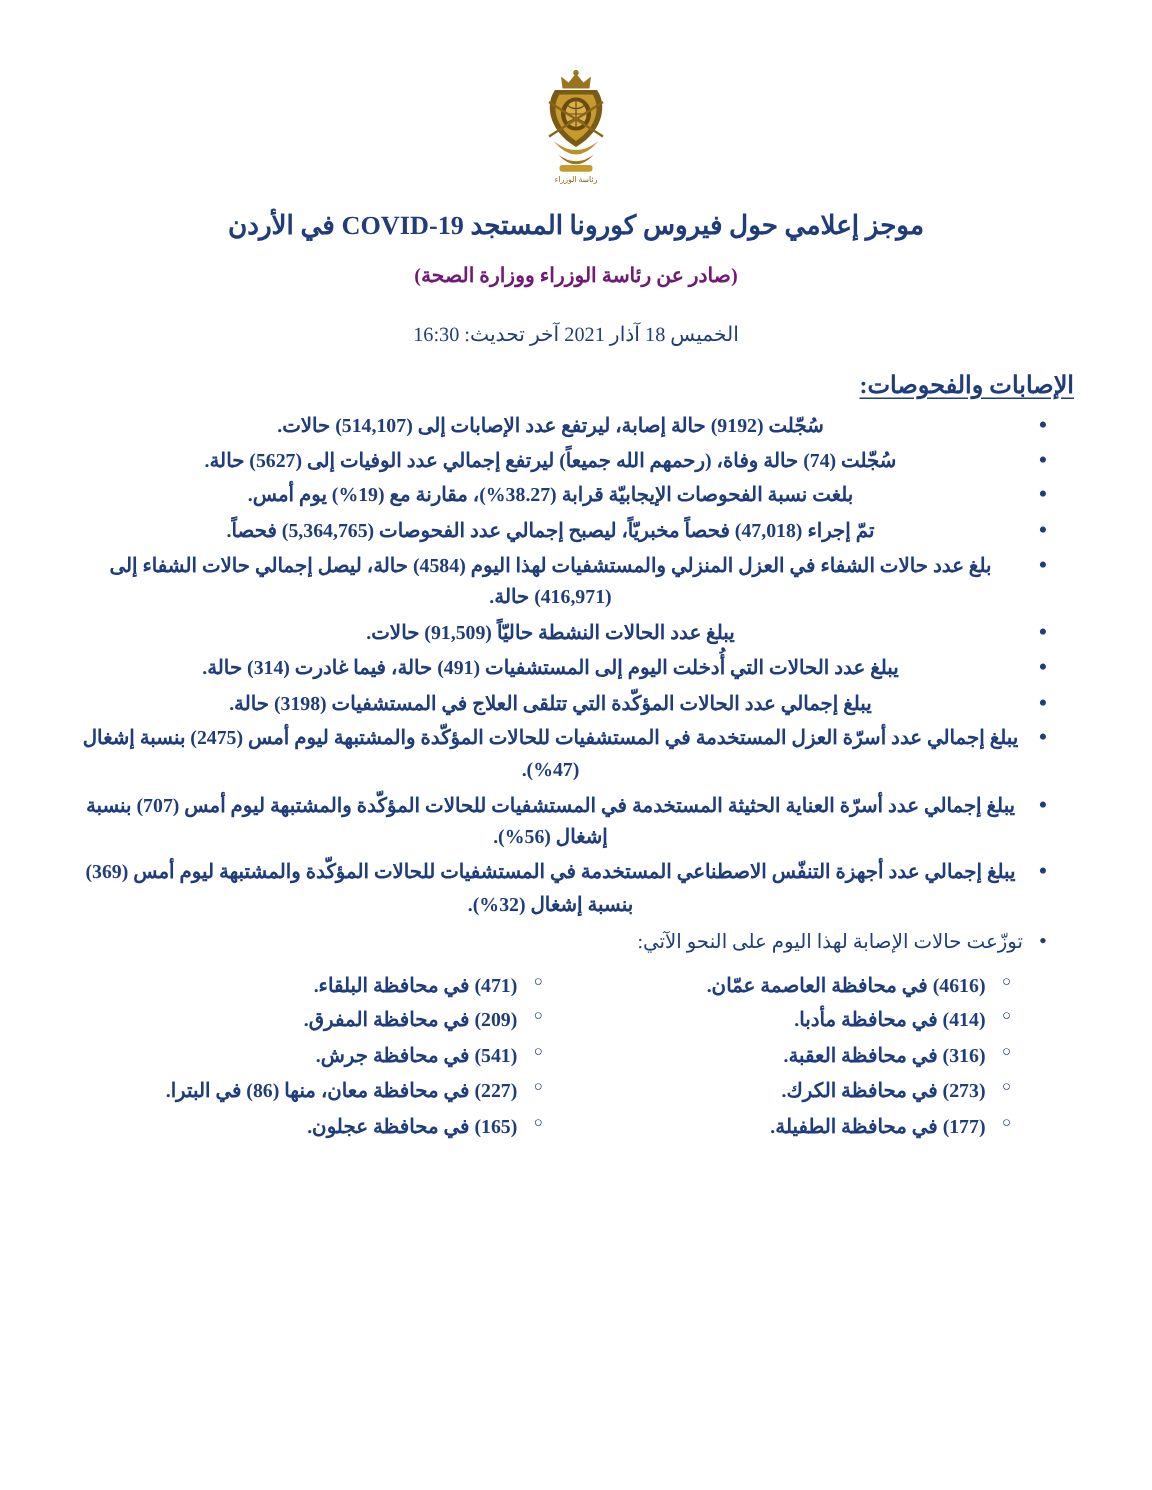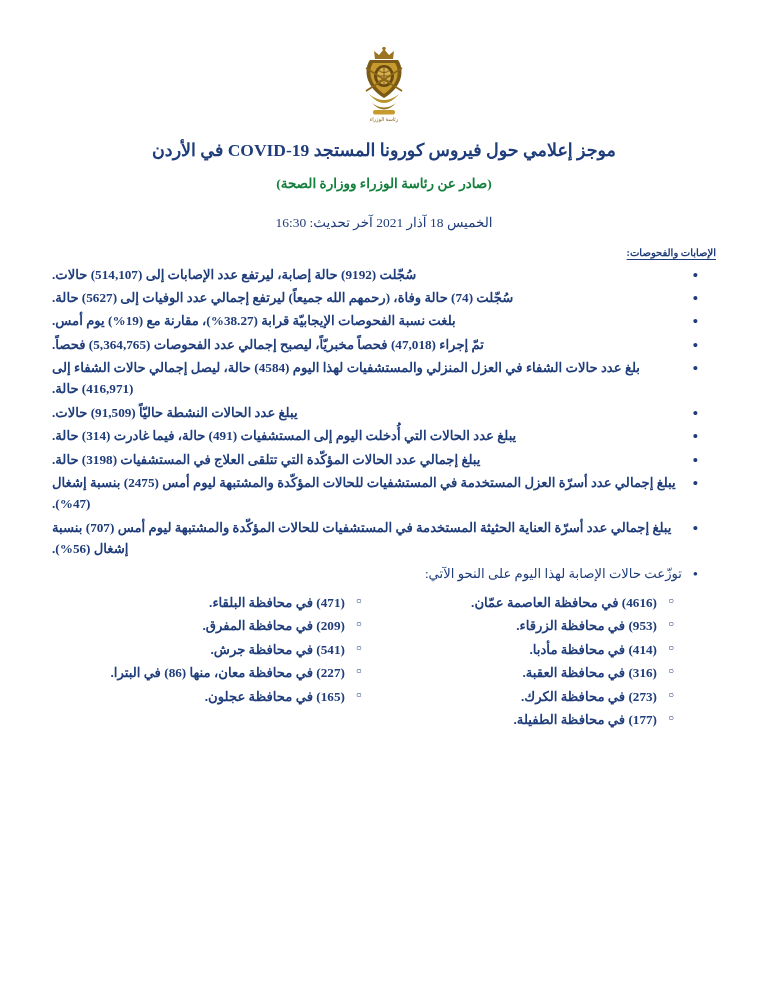--- a/index.html
+++ b/index.html
@@ -46,32 +46,32 @@
     font-weight: bold;
     color: #1f3d7a;
     letter-spacing: 0;
     margin: 2px 0 12px 0;
     line-height: 1.4;
   }
   .doc-subtitle {
     text-align: center;
     font-size: 13.5px;
     font-weight: bold;
-    color: #15803d;
+    color: #701a75;
     margin: 0 0 22px 0;
   }
   .date-line {
     text-align: center;
     font-size: 13.5px;
     font-weight: normal;
     color: #1f3d7a;
     margin: 0 0 16px 0;
   }
   .section-title {
-    font-size: 10px;
+    font-size: 16px;
     font-weight: bold;
     color: #1f3d7a;
     text-align: right;
     margin: 0 0 6px 0;
     text-decoration: underline;
     text-underline-offset: 3px;
   }
 
   
   ul.stats {
@@ -80,21 +80,21 @@
     padding: 0 18px 0 0;
   }
   ul.stats > li {
     position: relative;
     font-size: 13.2px;
     line-height: 1.62;
     color: #1f3d7a;
     font-weight: bold;
     margin: 0 0 2px 0;
     padding-right: 16px;
-    text-align: left;
+    text-align: center;
   }
   ul.stats > li::before {
     content: "•";
     position: absolute;
     right: 0;
     top: -1px;
     font-size: 15px;
     color: #1f3d7a;
     line-height: 1.62;
   }
@@ -194,28 +194,28 @@
     <li>سُجّلت (9192) حالة إصابة، ليرتفع عدد الإصابات إلى (514,107) حالات.</li>
     <li>سُجّلت (74) حالة وفاة، (رحمهم الله جميعاً) ليرتفع إجمالي عدد الوفيات إلى (5627) حالة.</li>
     <li>بلغت نسبة الفحوصات الإيجابيّة قرابة (38.27%)، مقارنة مع (19%) يوم أمس.</li>
     <li>تمّ إجراء (47,018) فحصاً مخبريّاً، ليصبح إجمالي عدد الفحوصات (5,364,765) فحصاً.</li>
     <li>بلغ عدد حالات الشفاء في العزل المنزلي والمستشفيات لهذا اليوم (4584) حالة، ليصل إجمالي حالات الشفاء إلى (416,971) حالة.</li>
     <li>يبلغ عدد الحالات النشطة حاليّاً (91,509) حالات.</li>
     <li>يبلغ عدد الحالات التي أُدخلت اليوم إلى المستشفيات (491) حالة، فيما غادرت (314) حالة.</li>
     <li>يبلغ إجمالي عدد الحالات المؤكّدة التي تتلقى العلاج في المستشفيات (3198) حالة.</li>
     <li>يبلغ إجمالي عدد أسرّة العزل المستخدمة في المستشفيات للحالات المؤكّدة والمشتبهة ليوم أمس (2475) بنسبة إشغال (47%).</li>
     <li>يبلغ إجمالي عدد أسرّة العناية الحثيثة المستخدمة في المستشفيات للحالات المؤكّدة والمشتبهة ليوم أمس (707) بنسبة إشغال (56%).</li>
+    <li>يبلغ إجمالي عدد أجهزة التنفّس الاصطناعي المستخدمة في المستشفيات للحالات المؤكّدة والمشتبهة ليوم أمس (369) بنسبة إشغال (32%).</li>
   </ul>
 
   <div class="gov-block">
     <div class="gov-intro">توزّعت حالات الإصابة لهذا اليوم على النحو الآتي:</div>
     <div class="gov-cols">
       <ul class="gov-col">
         <li>(4616) في محافظة العاصمة عمّان.</li>
-        <li>(953) في محافظة الزرقاء.</li>
         <li>(414) في محافظة مأدبا.</li>
         <li>(316) في محافظة العقبة.</li>
         <li>(273) في محافظة الكرك.</li>
         <li>(177) في محافظة الطفيلة.</li>
       </ul>
       <ul class="gov-col">
         <li>(471) في محافظة البلقاء.</li>
         <li>(209) في محافظة المفرق.</li>
         <li>(541) في محافظة جرش.</li>
         <li>(227) في محافظة معان، منها (86) في البترا.</li>

